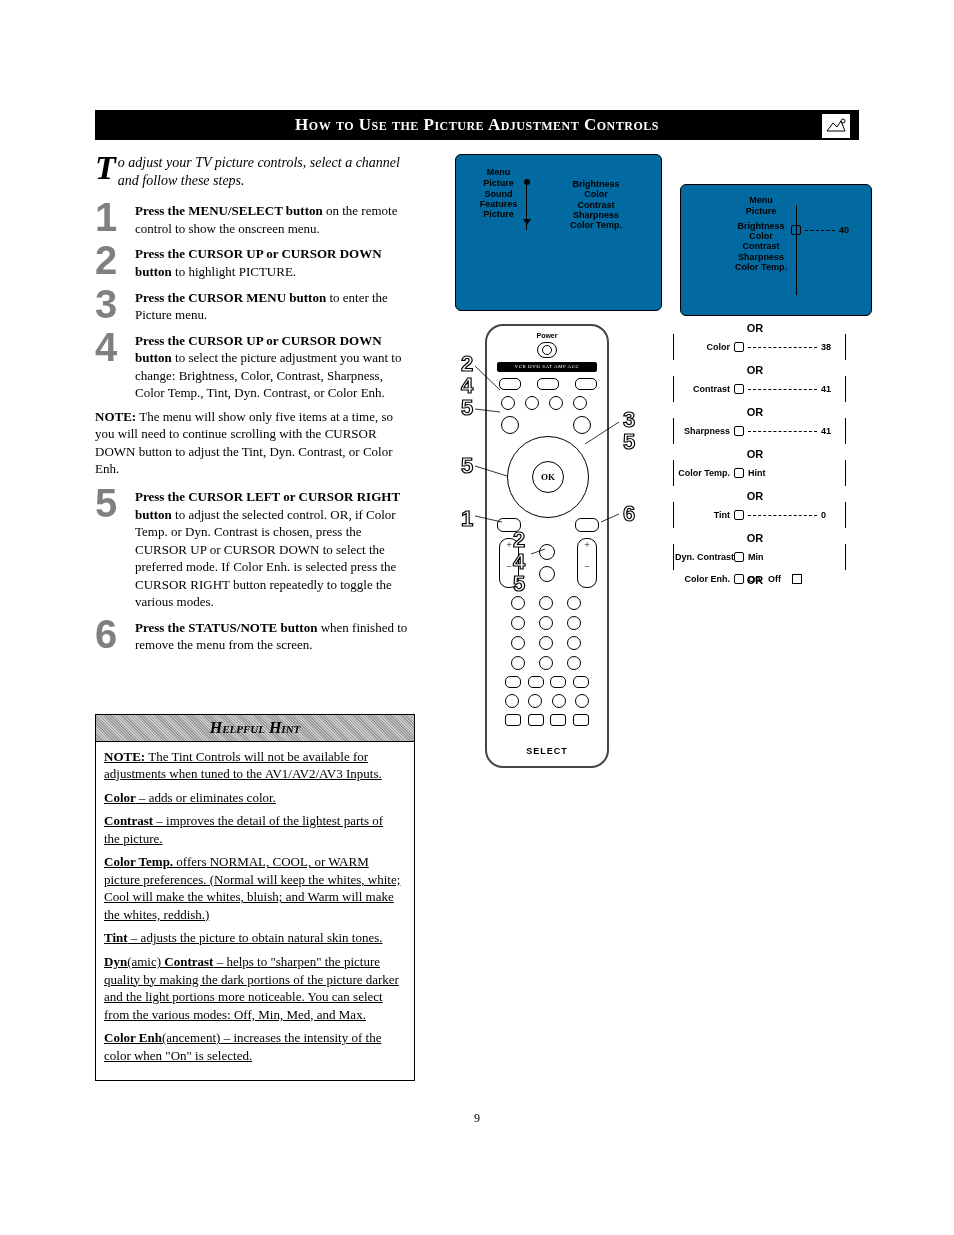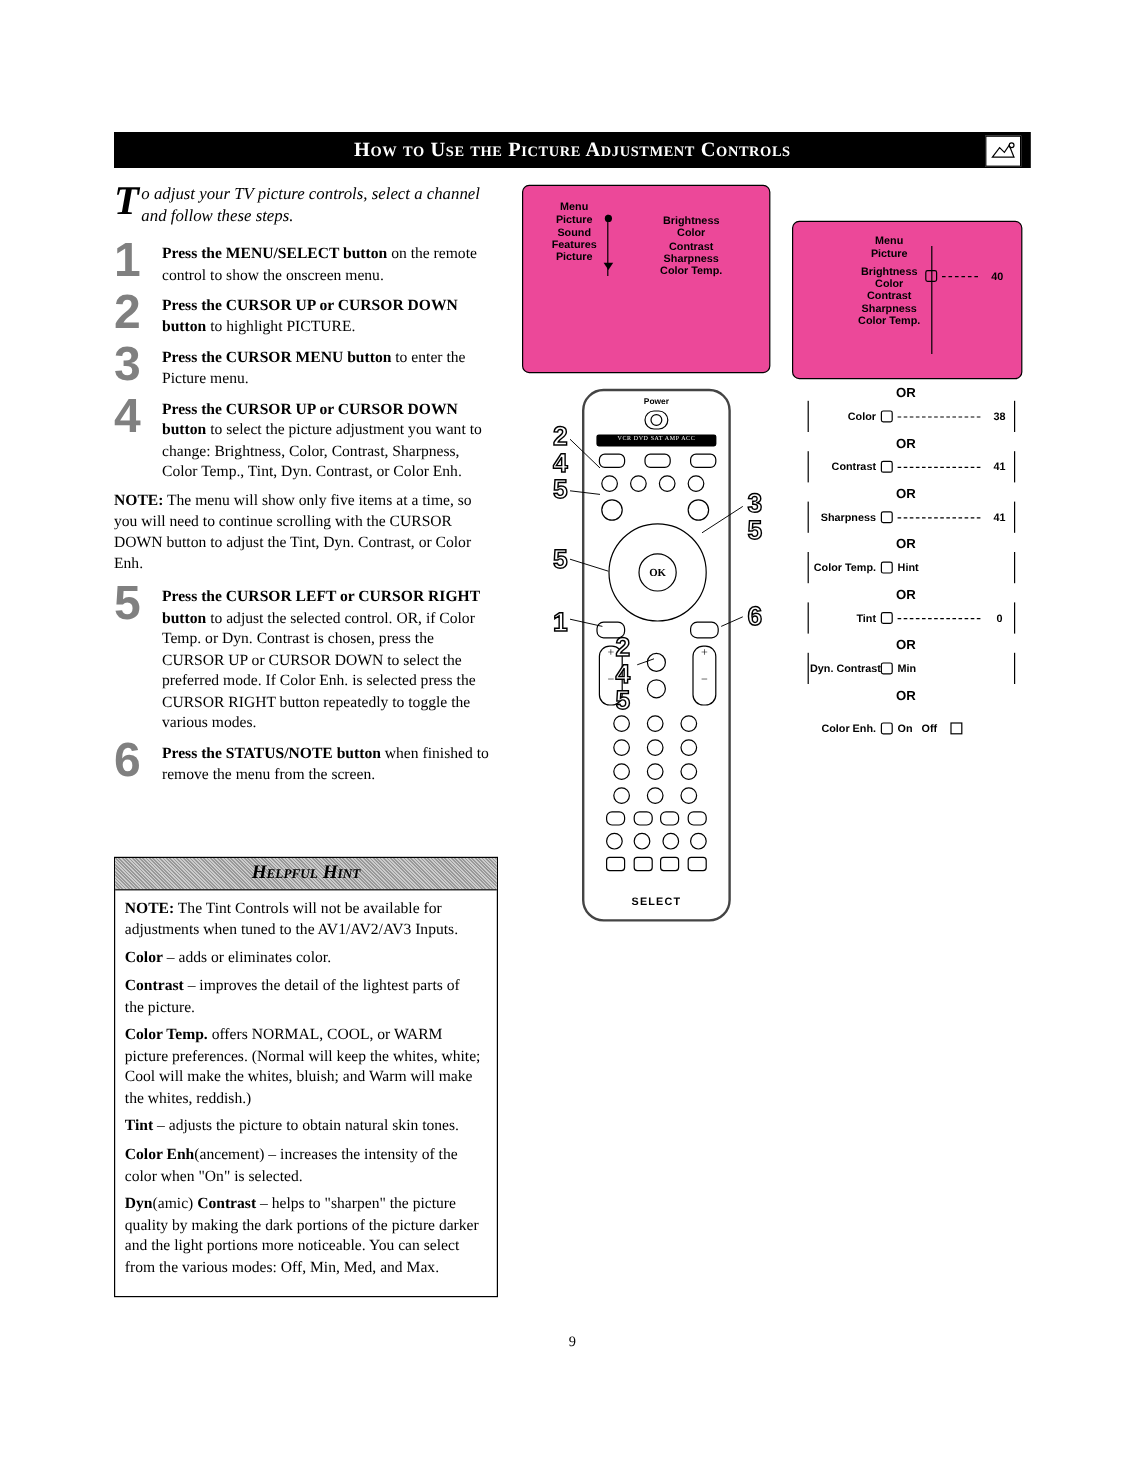--- a/index.html
+++ b/index.html
@@ -101,37 +101,39 @@
     font-variant: small-caps;
     padding: 2px 0;
     border-bottom: 1px solid #000;
     font-size: 16px;
   }
   .hint-body {
     padding: 6px 8px 10px 8px;
   }
   .hint-body p {
     margin: 0 4px 6px 0;
+    text-decoration: underline;
   }
   b { font-weight: bold; }
 
   
   .diagram {
     position: relative;
     width: 420px;
     height: 620px;
   }
   .screen-box {
     position: absolute;
     border: 1.5px solid #000;
     border-radius: 6px;
-    background: #ec4899;
+    background: #0369a1;
     font-family: Arial, sans-serif;
     font-size: 9px;
     font-weight: bold;
+    margin-left: 20px;
   }
   .screen-left {
     left: 0; top: 0; width: 205px; height: 155px;
   }
   .screen-right {
     left: 225px; top: 30; width: 190px; height: 130px;
     top: 30px;
   }
   .menu-col {
     position: absolute;
@@ -151,21 +153,21 @@
     font-weight: bold;
     white-space: nowrap;
   }
   .slider-row .lbl { width: 55px; text-align: right; }
   .slider-row .knob {
     width: 8px; height: 8px; border: 1px solid #000; border-radius: 2px;
     display: inline-block;
     position: relative;
   }
   .slider-row .line { flex:1; border-top:1px dashed #000; height:0; }
-  .slider-row .val { width: 24px; text-align: center; }
+  .slider-row .val { width: 24px; text-align: left; }
   .or-lbl {
     position: absolute;
     font-family: Arial, sans-serif;
     font-size: 11px;
     font-weight: bold;
     text-align: center;
     width: 40px;
   }
   .cut-line {
     position: absolute;
@@ -268,22 +270,22 @@
       </div>
 
       <div class="hint-box">
         <div class="hint-title">Helpful Hint</div>
         <div class="hint-body">
           <p><b>NOTE:</b><span> The Tint Controls will not be available for adjustments when tuned to the AV1/AV2/AV3 Inputs.</span></p>
           <p><b>Color</b><span> – adds or eliminates color.</span></p>
           <p><b>Contrast</b><span> – improves the detail of the lightest parts of the picture.</span></p>
           <p><b>Color Temp.</b><span> offers NORMAL, COOL, or WARM picture preferences. (Normal will keep the whites, white; Cool will make the whites, bluish; and Warm will make the whites, reddish.)</span></p>
           <p><b>Tint</b><span> – adjusts the picture to obtain natural skin tones.</span></p>
+          <p><b>Dyn</b><span>(amic)</span><b> Contrast</b><span> – helps to "sharpen" the picture quality by making the dark portions of the picture darker and the light portions more noticeable.  You can select from the various modes: Off, Min, Med, and Max.</span></p>
           <p><b>Color Enh</b><span>(ancement)</span><span> – increases the intensity of the color when "On" is selected.</span></p>
-          <p><b>Dyn</b><span>(amic)</span><b> Contrast</b><span> – helps to "sharpen" the picture quality by making the dark portions of the picture darker and the light portions more noticeable.  You can select from the various modes: Off, Min, Med, and Max.</span></p>
         </div>
       </div>
     </div>
 
     <div class="right-col">
       <div class="diagram">
 
         <div class="screen-box screen-left">
           <div class="menu-col" style="left:20px; top:12px; width:45px;">
             <div class="menu-title">Menu</div>
@@ -378,21 +380,21 @@
         <div class="or-lbl" style="left:300px; top:378px;">OR</div>
         <div class="cut-line" style="left:238px; top:390px;"></div>
           <div class="cut-line" style="left:410px; top:390px;"></div>
         <div class="slider-row" style="left:240px; top:398px; width:170px;">
             <span class="lbl">Dyn. Contrast</span>
             <span class="knob"></span>
             <span class="val" style="width:auto">Min</span>
           </div>
 
         <div class="or-lbl" style="left:300px; top:420px;">OR</div>
-        <div class="slider-row" style="left:240px; top:448px; width:180px;">
+        <div class="slider-row" style="left:240px; top:420px; width:180px;">
             <span class="lbl">Color Enh.</span>
             <span class="knob"></span>
             <span style="width:16px">On</span>
             <span style="width:20px">Off</span>
             <span style="border:1px solid #000; width:8px; height:8px; display:inline-block;"></span>
           </div>
 
         <div class="remote-box">
           <div class="remote-lbl" style="top:6px; left:0; right:0;">Power</div>
           <div style="position:absolute; top:16px; left:50%; transform:translateX(-50%); width:18px; height:14px; border:1.5px solid #000; border-radius:8px;">

